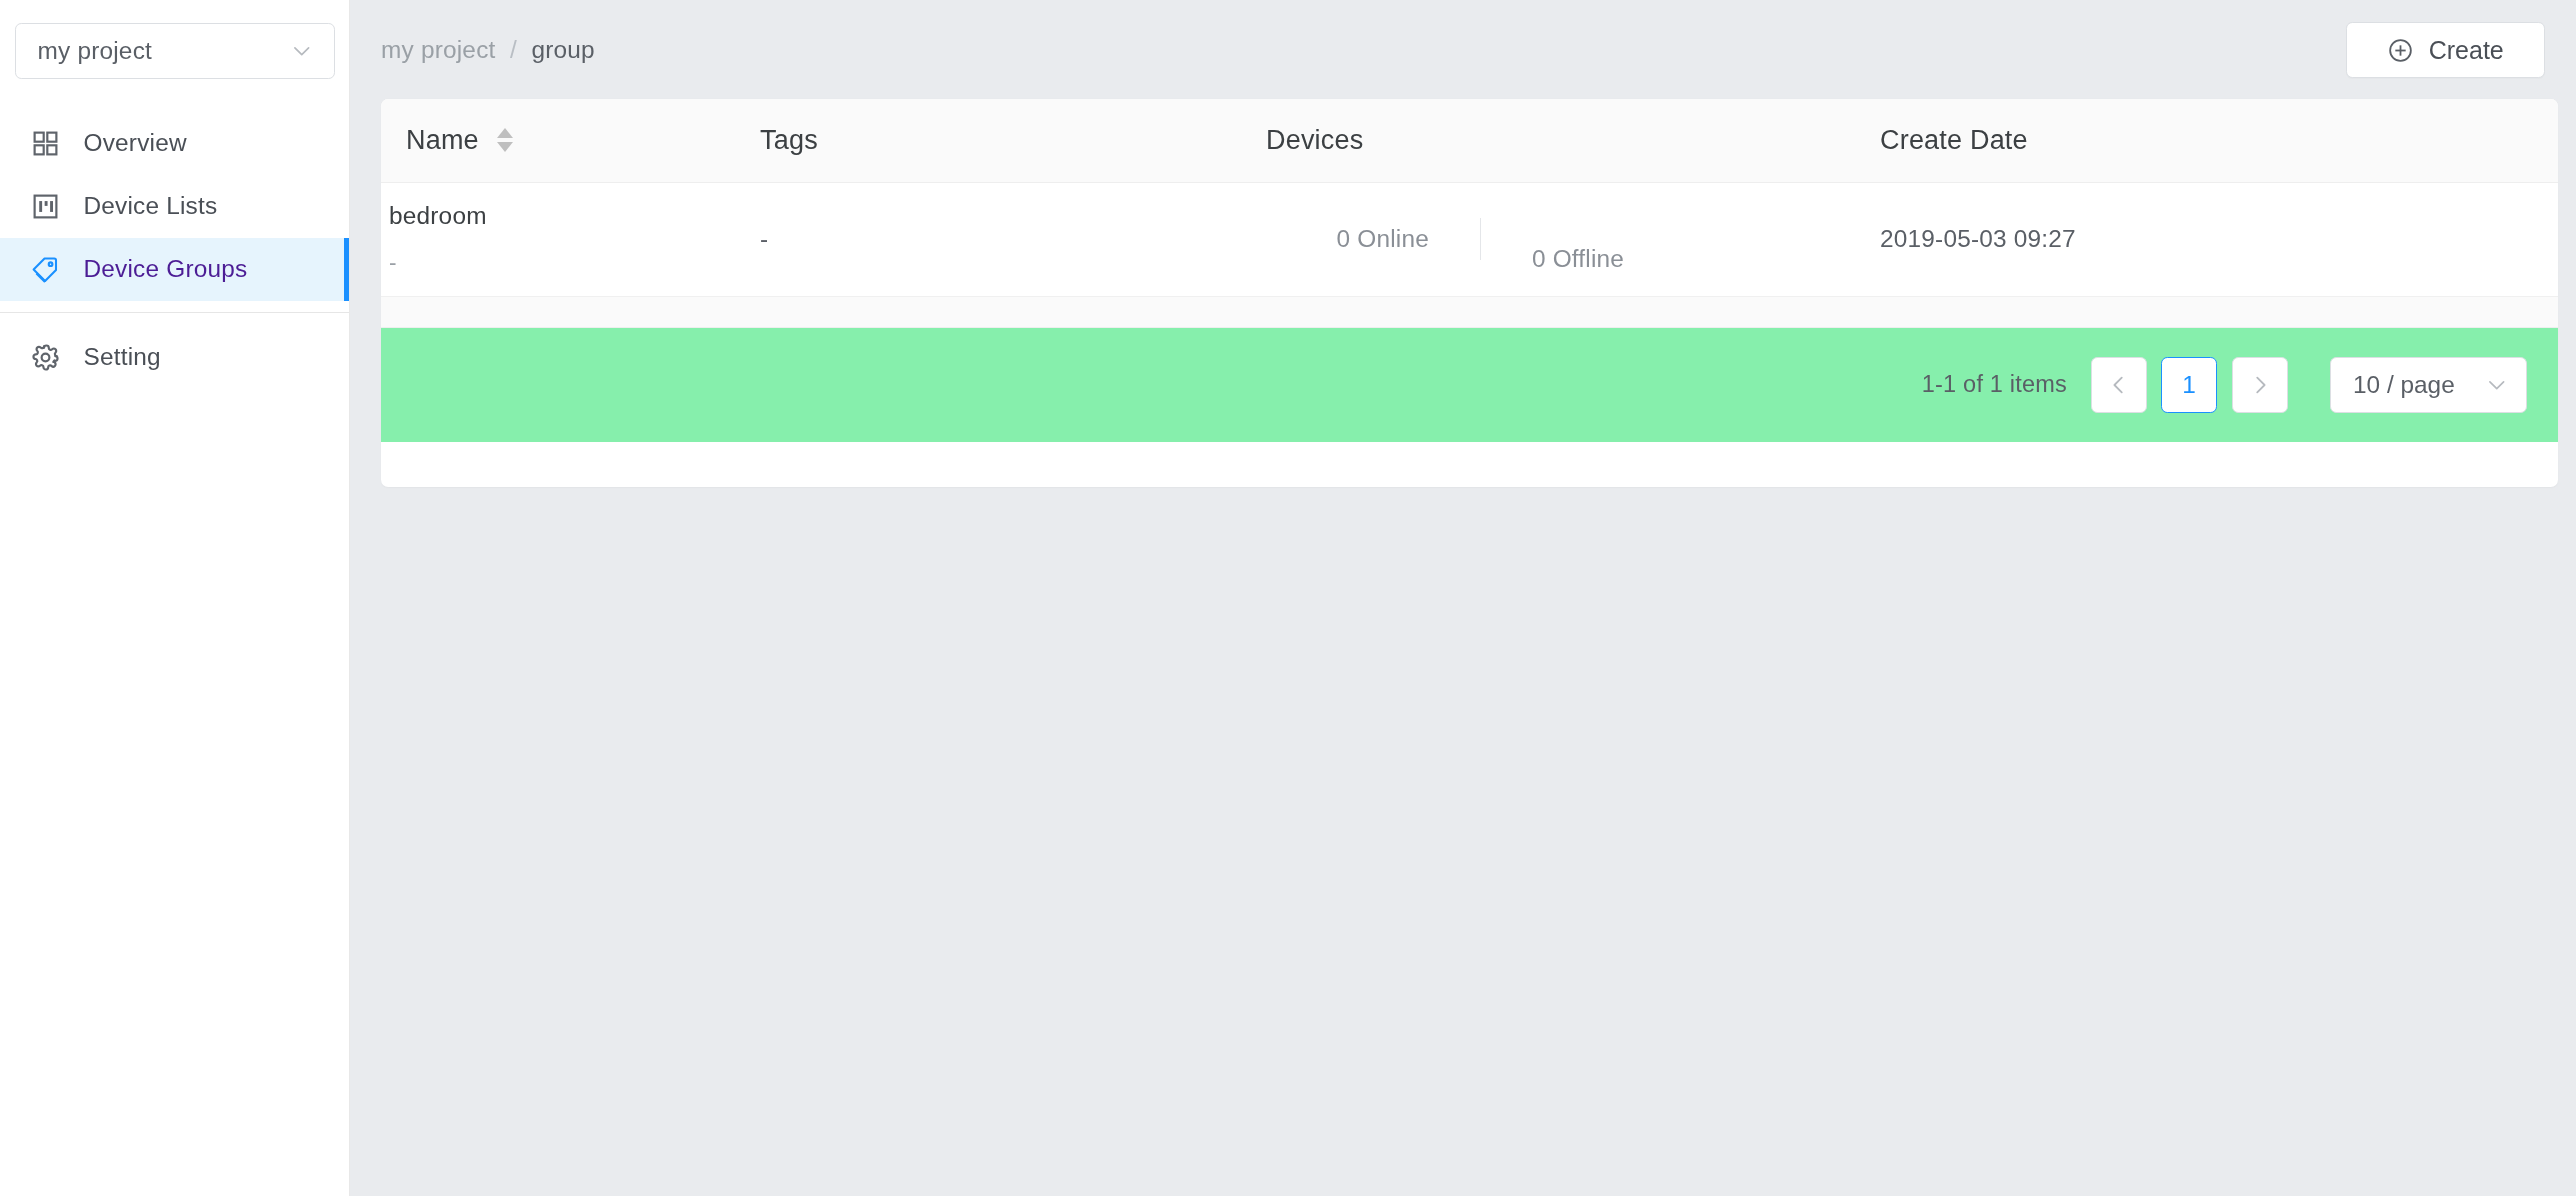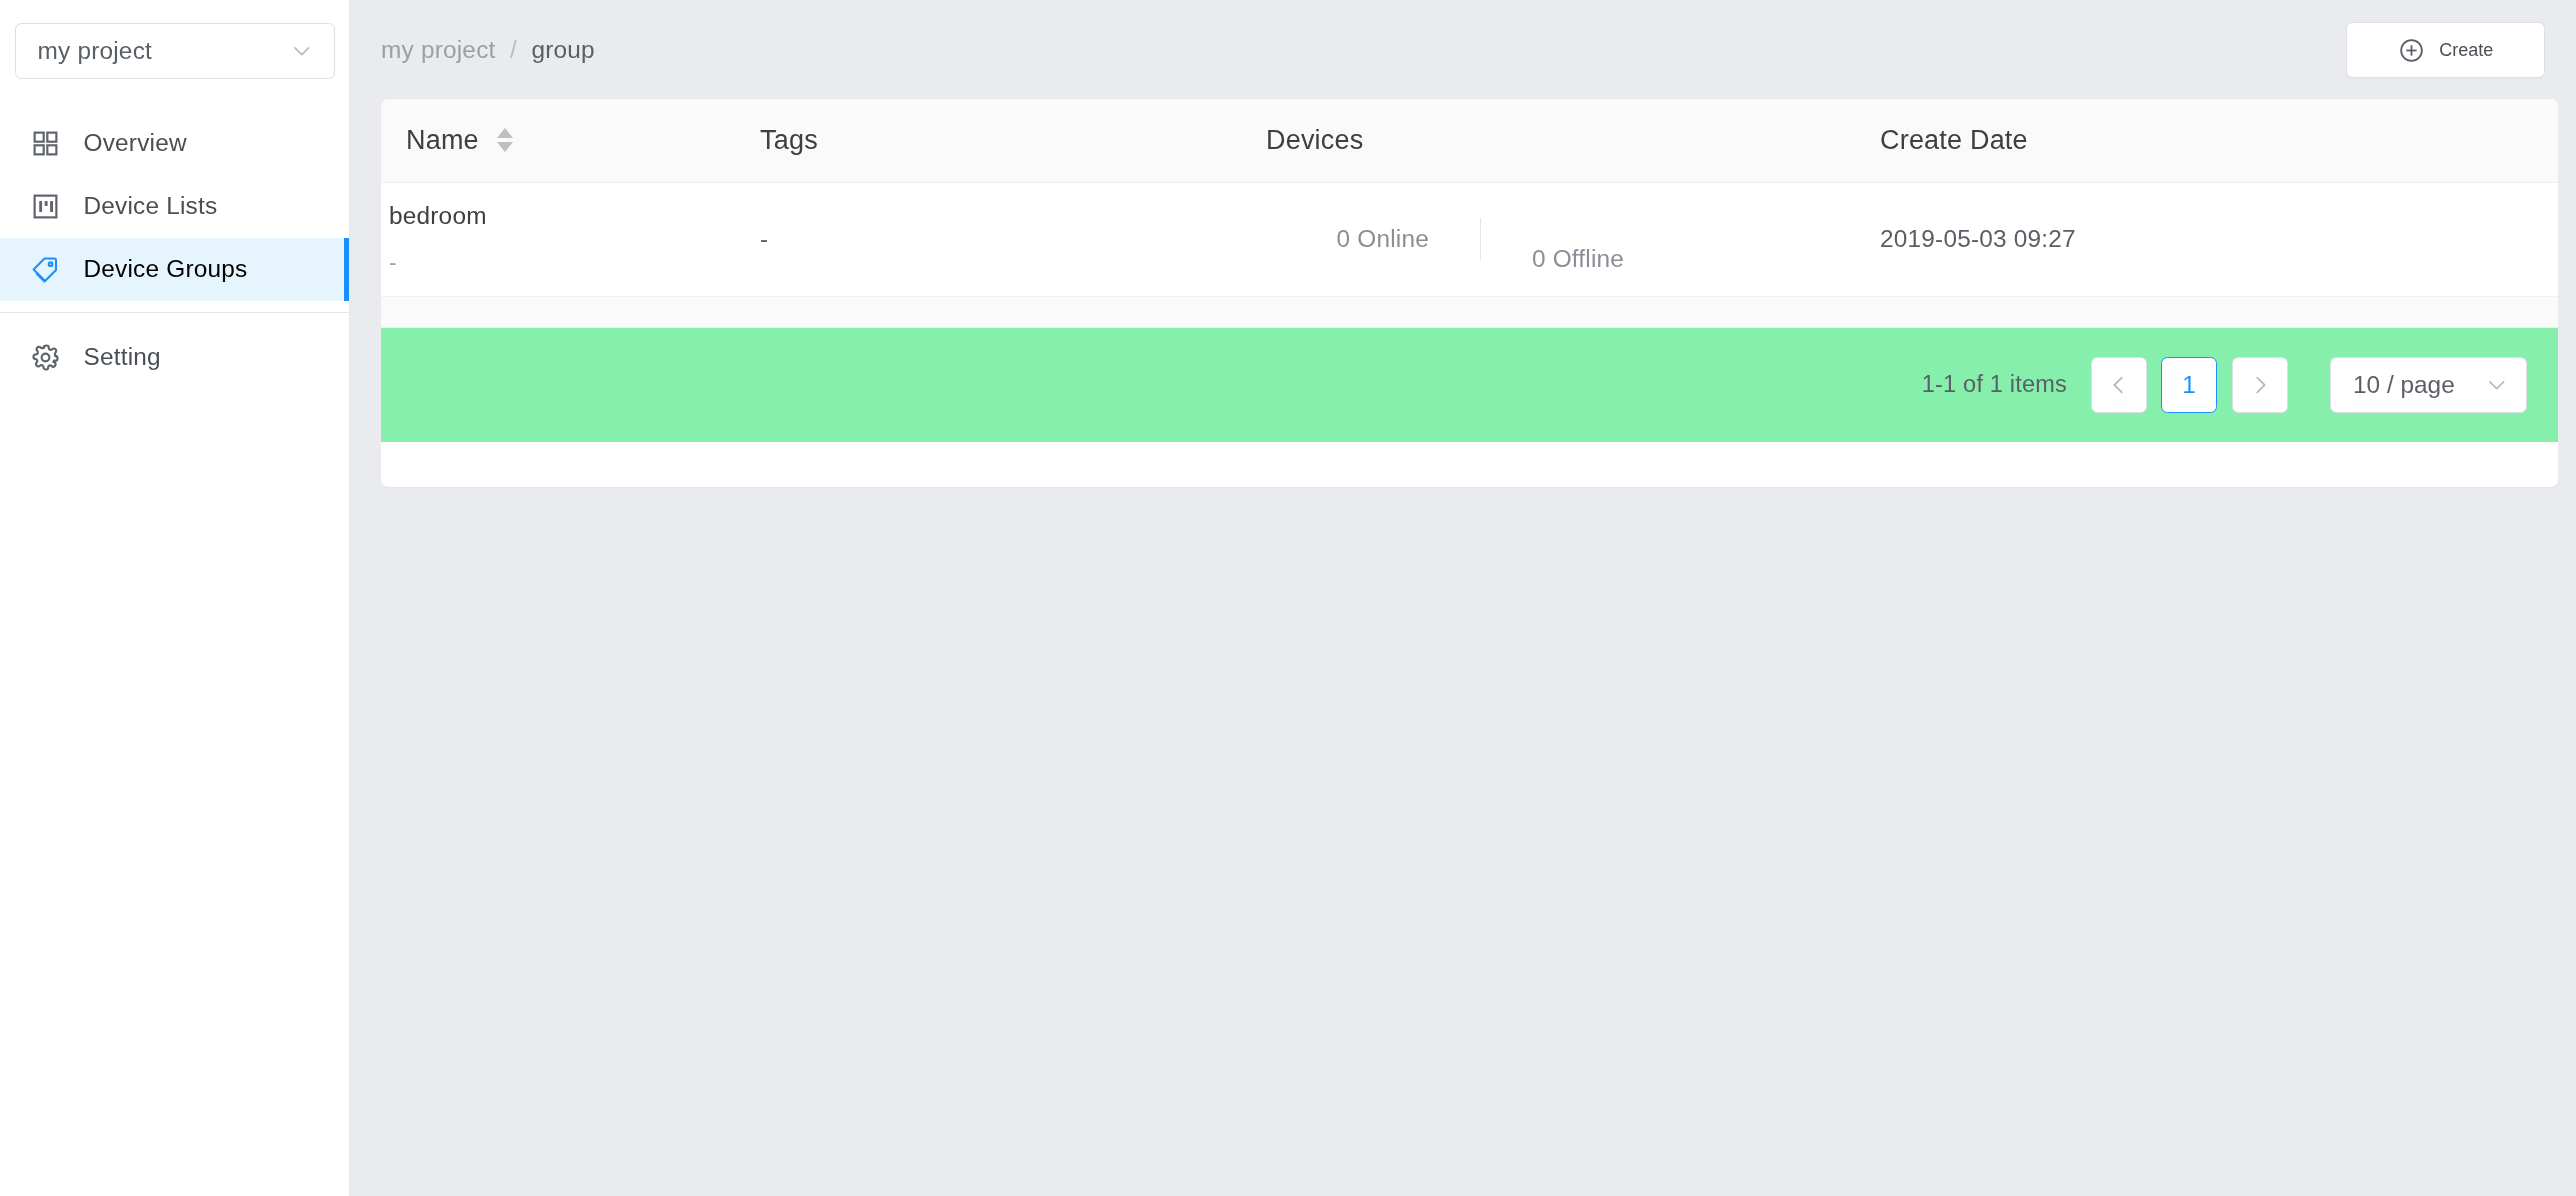--- a/index.html
+++ b/index.html
@@ -29,21 +29,21 @@
   .chev svg { display:block; width:23.5px; height:23.5px; }
 
   .nav { margin-top:33px; }
   .nav-item {
     height:63px; display:flex; align-items:center;
     padding-left:31px; position:relative; cursor:pointer;
     font-size:24.4px; color:#4a4f56; letter-spacing:0.2px;
   }
   .nav-item .nav-icon { width:29px; height:29px; flex:0 0 29px; margin-right:23.5px; color:#5f646b; }
   .nav-icon svg { display:block; width:29px; height:29px; }
-  .nav-item.active { background:#e6f4fd; color:#000000; }
+  .nav-item.active { background:#e6f4fd; color:#4c1d95; }
   .nav-item.active .nav-icon { color:#1a90ff; }
   .nav-item.active:after {
     content:""; position:absolute; right:0; top:0; bottom:0;
     width:5.4px; background:#1a90ff;
   }
   .nav-divider { height:0.9px; background:#e6e6e6; margin:11.7px 0 0 0; }
   .nav-group-bottom { margin-top:12.6px; }
 
   
   .content { flex:1 1 auto; min-width:0; position:relative; background:#e9ebee; }
@@ -54,21 +54,21 @@
   .breadcrumb { display:flex; align-items:baseline; font-size:24.4px; letter-spacing:0.2px; }
   .bc-item { color:#9aa0a6; }
   .bc-sep { color:#b9bec4; margin:0 14.5px; }
   .bc-current { color:#5a5f66; }
   .create-btn {
     position:absolute; right:31px; top:22px;
     height:56px; min-width:199px;
     background:#fff; border:0.9px solid #dcdfe3; border-radius:6.3px;
     display:flex; align-items:center; justify-content:center;
     gap:14.5px; padding:0 25px; cursor:pointer;
-    font-size:18px; color:#4a4f56;
+    font-size:25px; color:#4a4f56;
     box-shadow:0 0.9px 0.9px rgba(0,0,0,.02);
   }
   .create-btn .plus-icon { width:27px; height:27px; flex:0 0 27px; color:#5a5f66; }
   .plus-icon svg { display:block; width:27px; height:27px; }
 
   
   .card {
     position:absolute; left:31px; right:18px; top:99px;
     height:388px; background:#fff; border-radius:7.2px; overflow:hidden;
     box-shadow:0 0.9px 1.8px rgba(0,0,0,.03);

